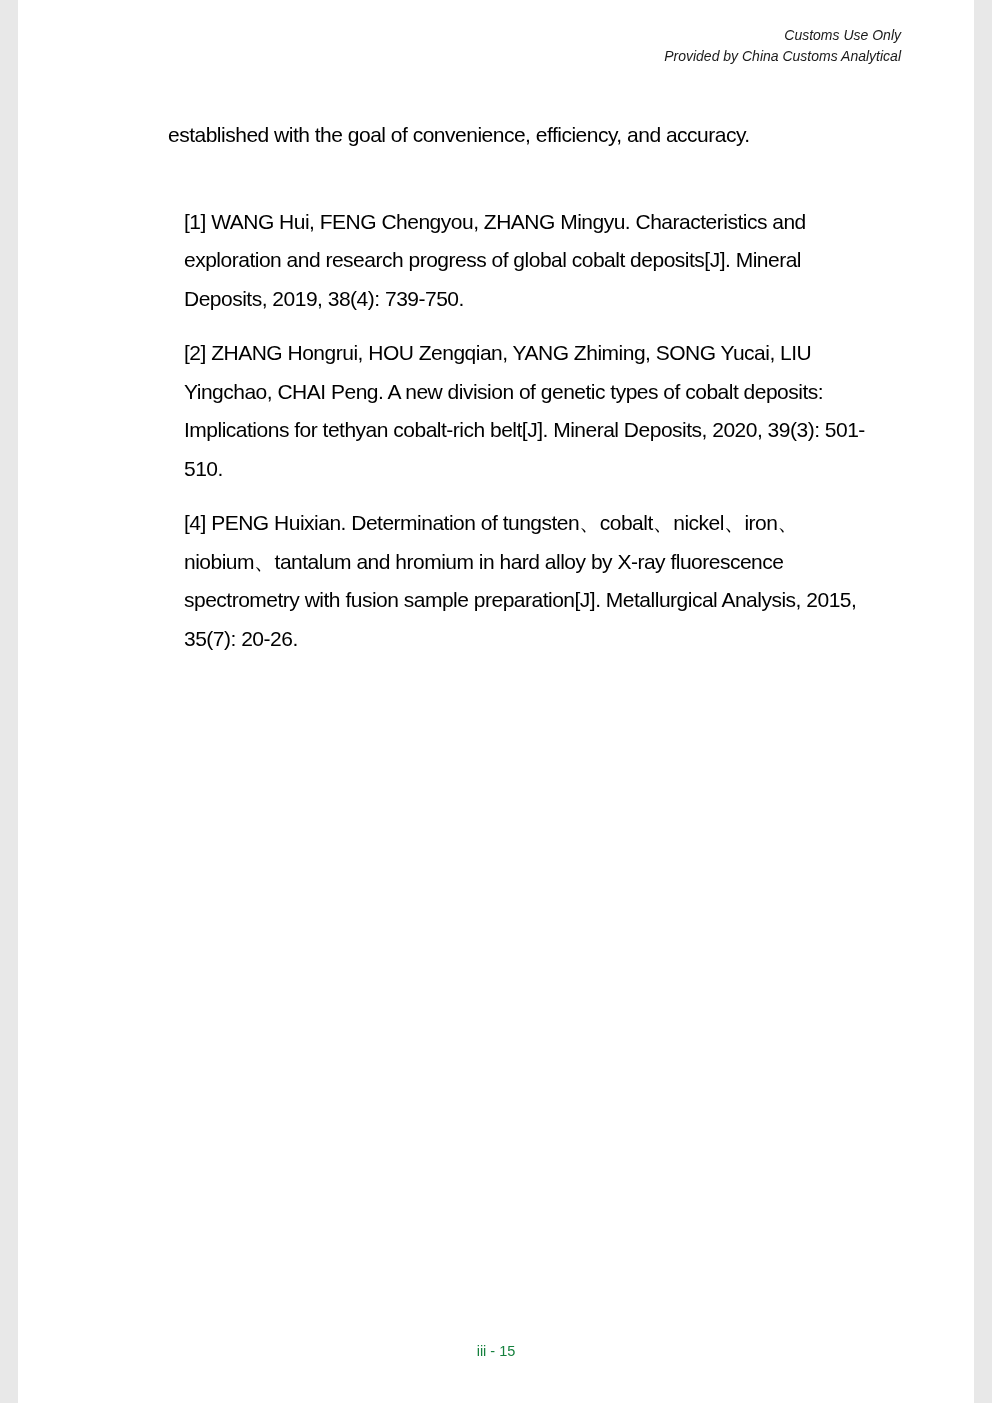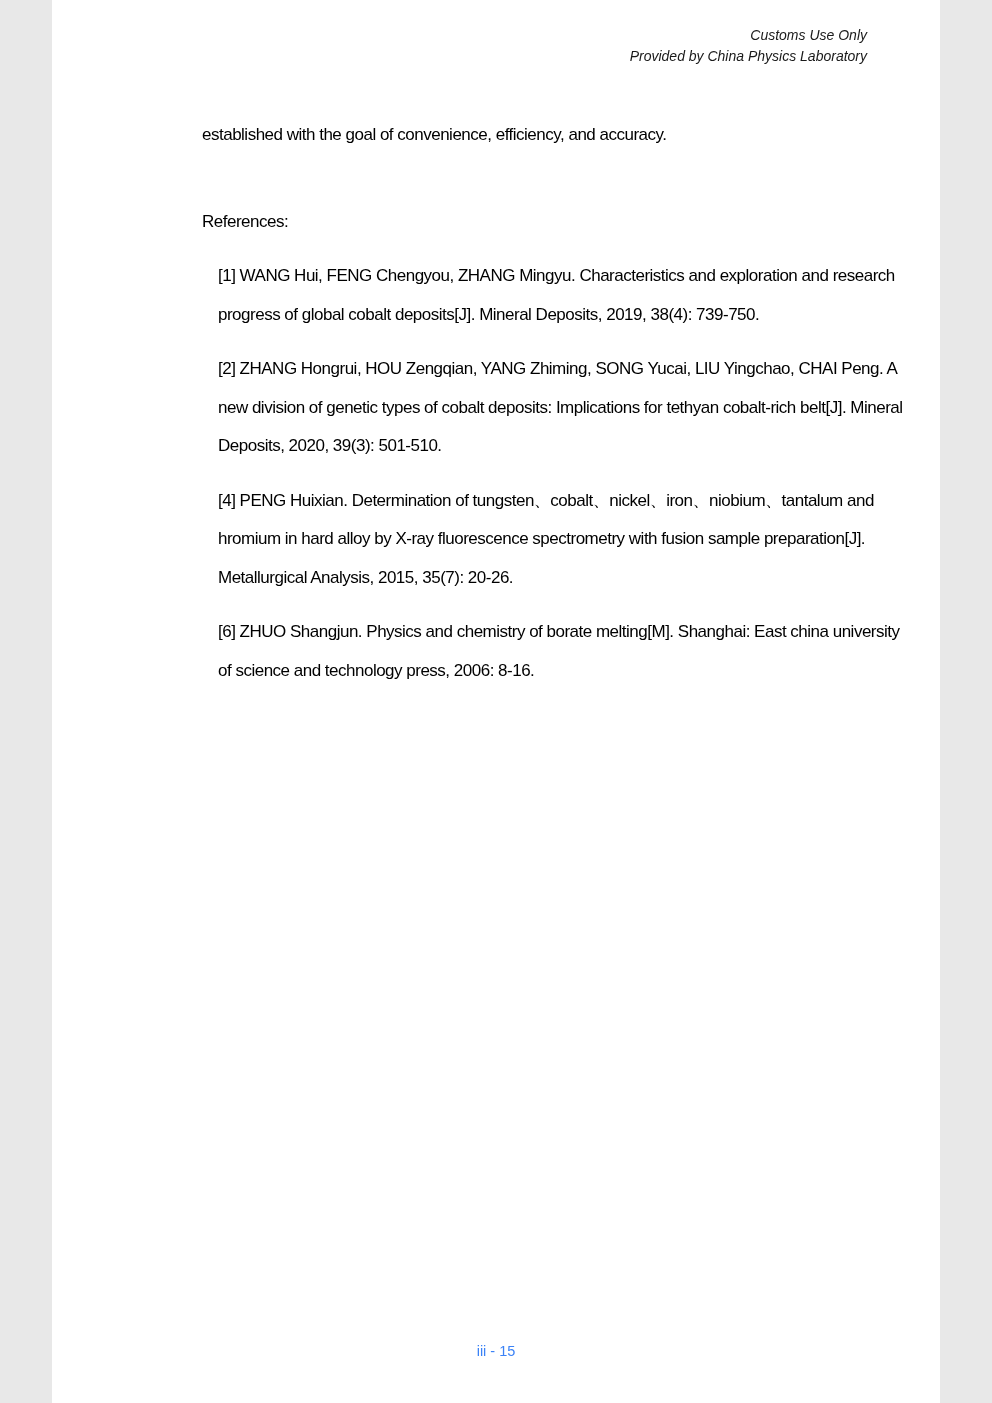--- a/index.html
+++ b/index.html
@@ -2,21 +2,21 @@
 <html><head>
 <meta charset="utf-8">
 <style>
   html, body {
     margin: 0;
     padding: 0;
     background: #e8e8e8;
   }
   .page {
     position: relative;
-    width: 888px;
+    width: 956px;
     height: 1403px;
     margin: 0 auto;
     background: #ffffff;
     overflow: hidden;
     font-family: "Liberation Sans", "DejaVu Sans", sans-serif;
     color: #000000;
   }
   .header {
     position: absolute;
     top: 25px;
@@ -25,21 +25,21 @@
     font-style: italic;
     font-size: 14px;
     line-height: 21px;
     color: #1a1a1a;
   }
   .content {
     position: absolute;
     left: 150px;
     top: 116px;
     width: 730px;
-    font-size: 17px;
+    font-size: 21px;
     letter-spacing: -0.5px;
     line-height: 38.5px;
     text-align: left;
   }
   .intro {
     margin: 0 0 48px 0;
   }
   .ref-heading {
     margin: 0;
   }
@@ -47,39 +47,37 @@
     margin: 16px;
   }
   .footer {
     position: absolute;
     left: 0;
     bottom: 44px;
     width: 100%;
     text-align: center;
     font-size: 14.5px;
     letter-spacing: 0;
-    color: #3b82f6;
+    color: #15803d;
   }
 </style>
 </head>
 <body>
 
 <div class="page">
 
   <div class="header">
     <div>Customs Use Only</div>
-    <div>Provided by China Physics Laboratory</div>
+    <div>Provided by China Customs Analytical</div>
   </div>
 
   <div class="content">
     <p class="intro">established with the goal of convenience, efficiency, and accuracy.</p>
 
-    <p class="ref-heading">References:</p>
 
     <p class="ref">[1] WANG Hui, FENG Chengyou, ZHANG Mingyu. Characteristics and exploration and research progress of global cobalt deposits[J]. Mineral Deposits, 2019, 38(4): 739-750.</p>
     <p class="ref">[2] ZHANG Hongrui, HOU Zengqian, YANG Zhiming, SONG Yucai, LIU Yingchao, CHAI Peng. A new division of genetic types of cobalt deposits: Implications for tethyan cobalt-rich belt[J]. Mineral Deposits, 2020, 39(3): 501-510.</p>
     <p class="ref">[4] PENG Huixian. Determination of tungsten、cobalt、nickel、iron、niobium、tantalum and hromium in hard alloy by X-ray fluorescence spectrometry with fusion sample preparation[J]. Metallurgical Analysis, 2015, 35(7): 20-26.</p>
-    <p class="ref">[6] ZHUO Shangjun. Physics and chemistry of borate melting[M]. Shanghai: East china university of science and technology press, 2006: 8-16.</p>
   </div>
 
   <div class="footer">iii - 15</div>
 
 </div>
 
 </body></html>

